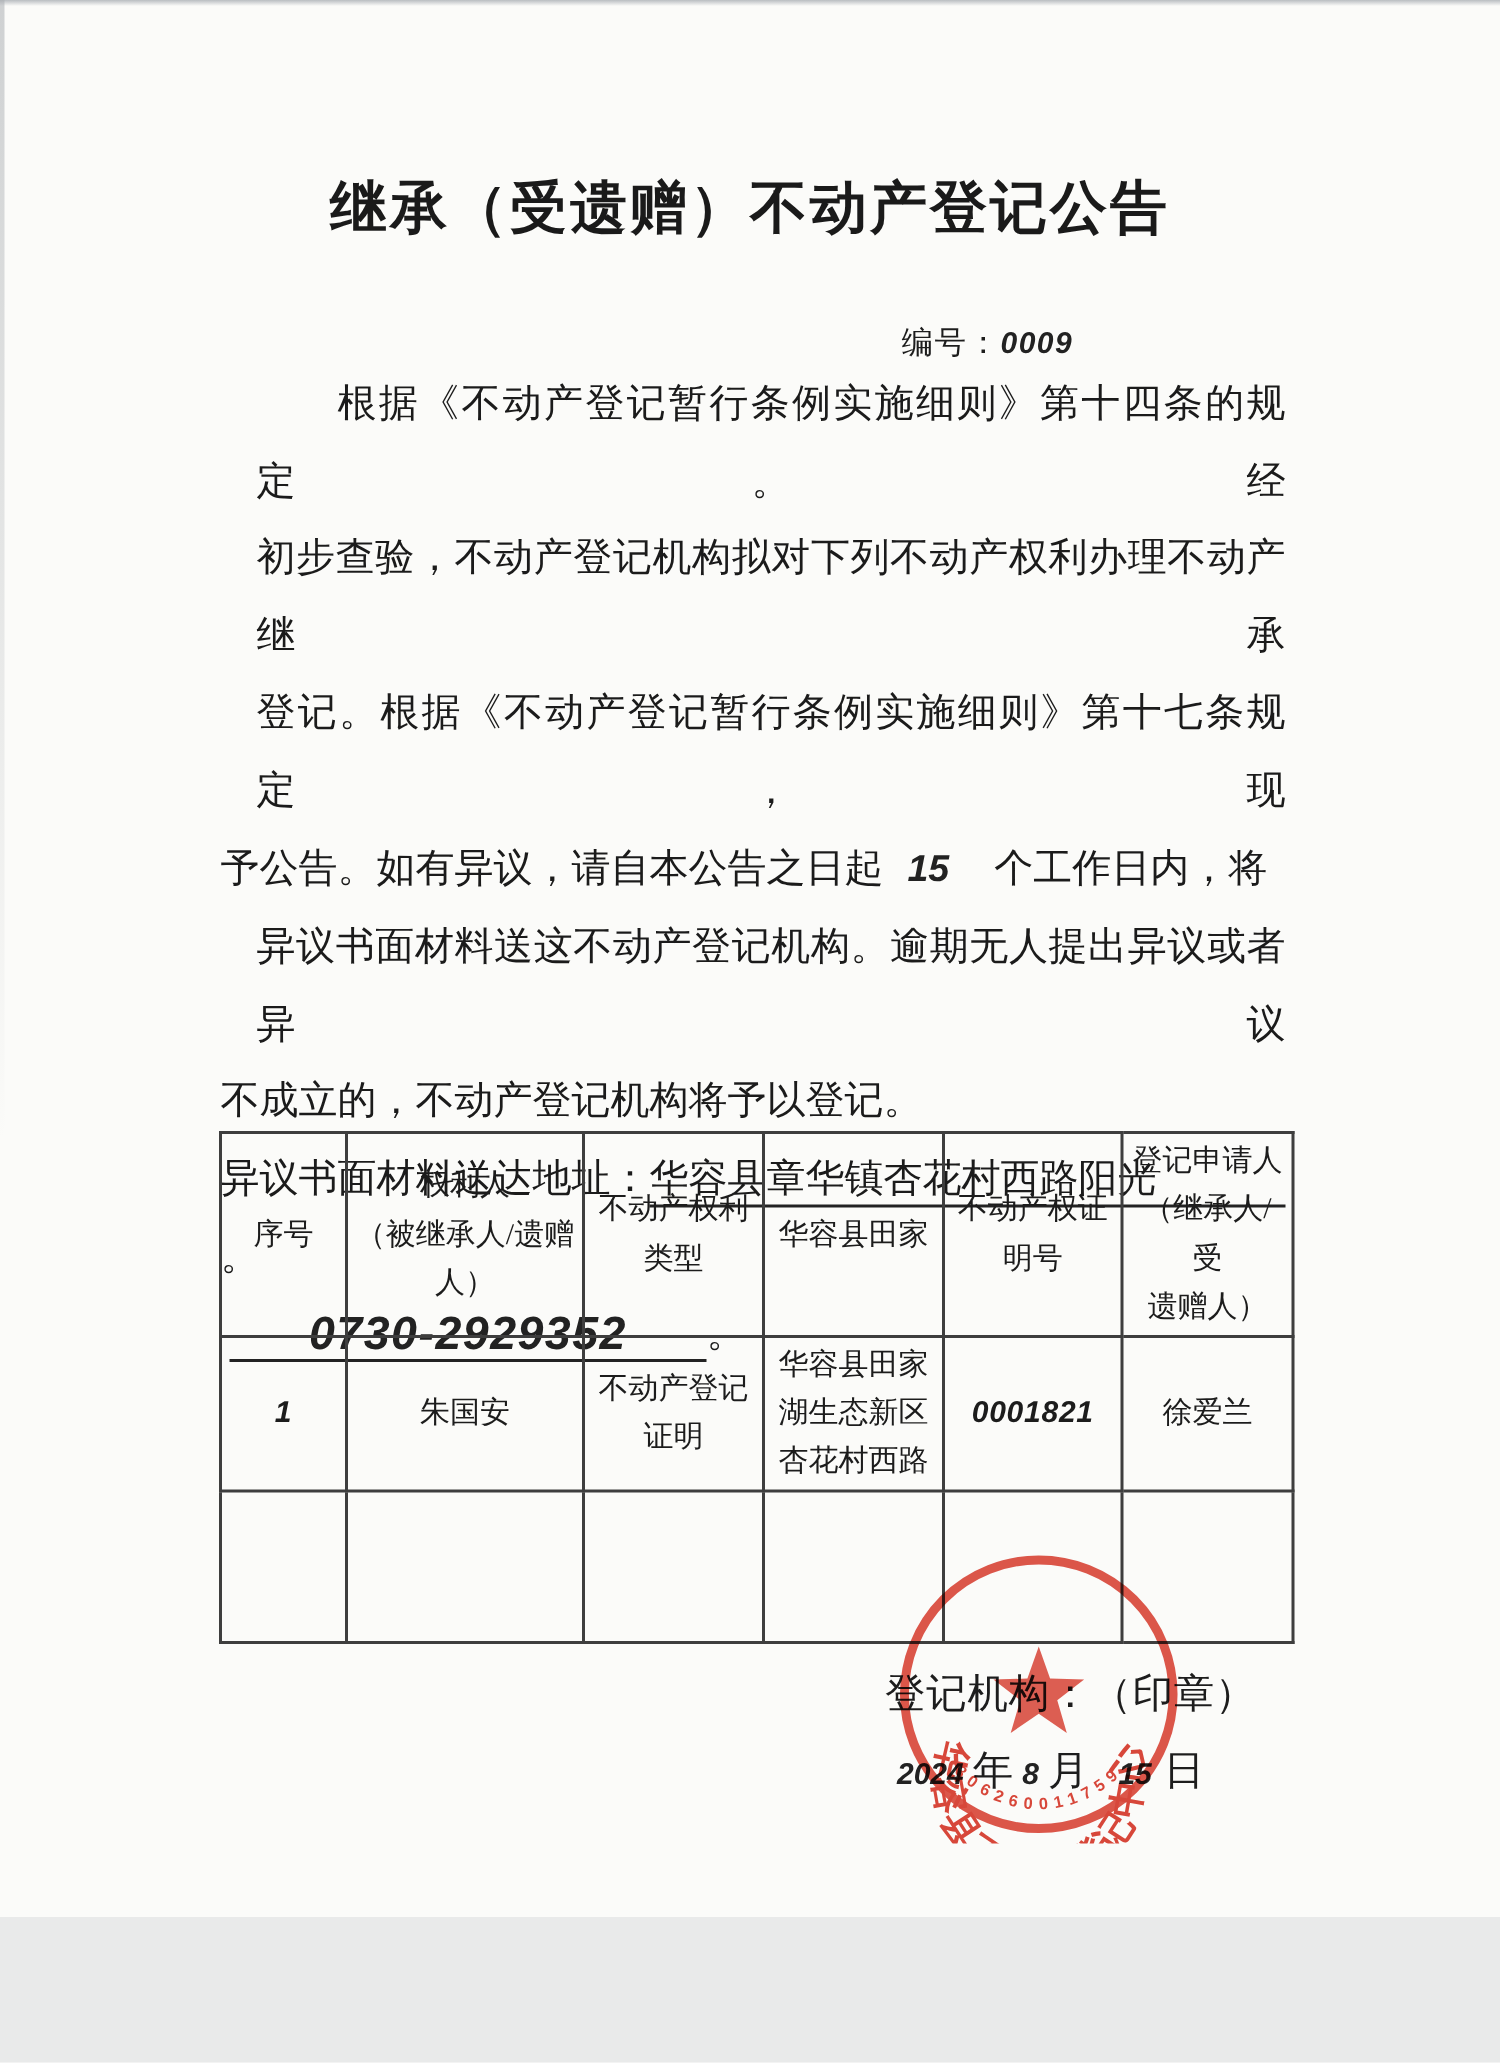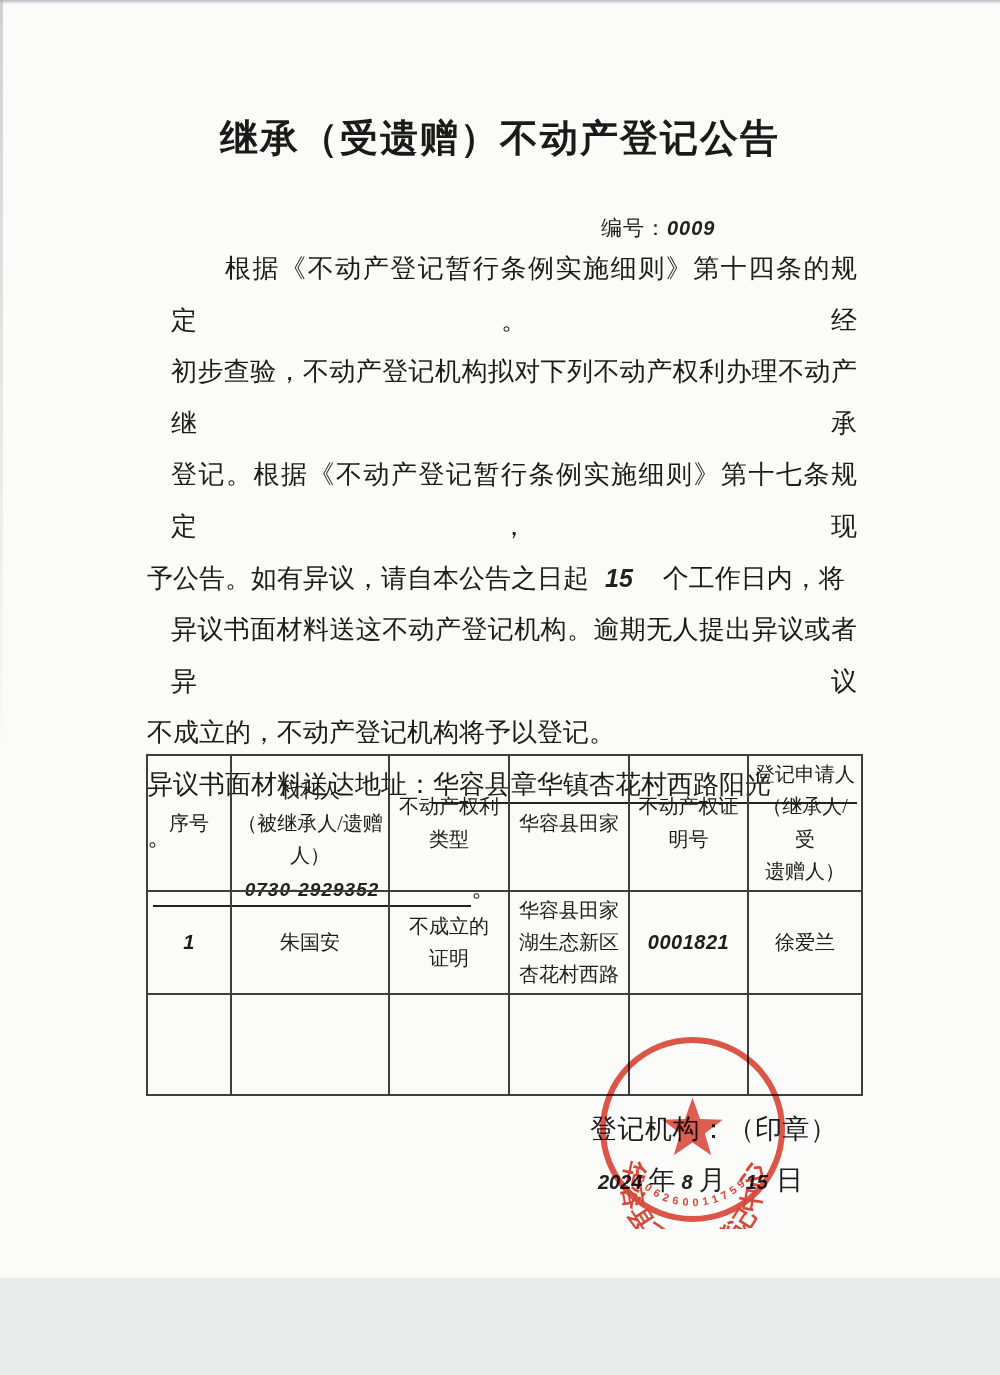--- a/index.html
+++ b/index.html
@@ -53,21 +53,21 @@
   .line { display: flex; height: 51.6px; }
   .lbl { flex: none; }
   
   .u {
     background: linear-gradient(#232323, #232323) no-repeat 0 43px;
     background-size: 100% 2px;
   }
   .addr .fill { flex: 1; }
   .addr2-span { display: inline-block; width: 394px; }
   .contact-span { display: inline-block; width: 318px; text-align: center; margin-left: 6px; }
-  .phone { font-size: 19px; letter-spacing: 1px; }
+  .phone { font-size: 31px; letter-spacing: 1px; }
 
   table.reg-table {
     position: absolute; top: 754px; left: 146px;
     width: 715px;
     border-collapse: collapse; table-layout: fixed;
     font-size: 20px;
   }
   .reg-table td {
     border: 2px solid #3e3e3e;
     text-align: center; vertical-align: middle;
@@ -159,21 +159,21 @@
         <td>华容县田家</td>
         <td>不动产权证
 明号</td>
         <td>登记申请人
 （继承人/受
 遗赠人）</td>
       </tr>
       <tr class="drow">
         <td class="num">1</td>
         <td>朱国安</td>
-        <td>不成立的
+        <td>不动产登记
 证明</td>
         <td>华容县田家
 湖生态新区
 杏花村西路</td>
         <td class="num">0001821</td>
         <td>徐爱兰</td>
       </tr>
       <tr class="drow">
         <td></td>
         <td></td>

